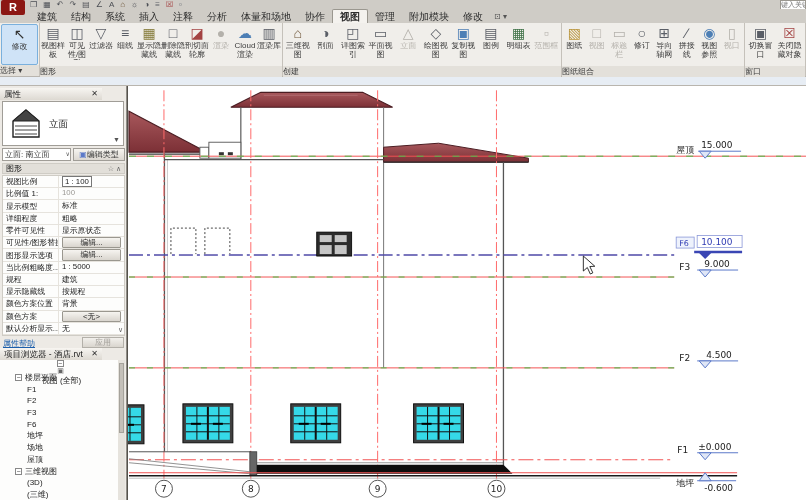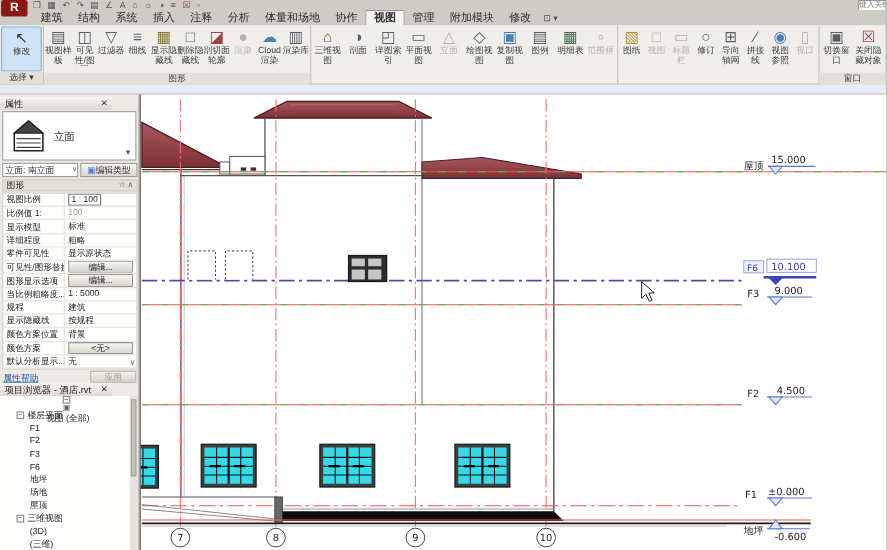--- a/index.html
+++ b/index.html
@@ -26,21 +26,21 @@
   
   #ribbon{position:absolute;left:0;top:23px;width:806px;height:54px;background:#f0eeea;display:flex;
           border-bottom:1px solid #b9b5ae;box-sizing:border-box;}
   .panel{border-right:1px solid #c5c1ba;display:flex;flex-direction:column;box-sizing:border-box;}
   .panel:nth-of-type(1){width:40px;}
   .panel:nth-of-type(2){width:243px;}
   .panel:nth-of-type(3){width:279px;}
   .panel:nth-of-type(4){width:183px;}
   .panel:nth-of-type(5){flex:1;}
   .pbody{flex:1;display:flex;align-items:flex-start;padding:1px 1px 0 1px;}
-  .pfooter{height:11px;font-size:8px;line-height:11px;text-align:center;color:#3e3e3e;background:#e3e0da;}
+  .pfooter{height:11px;font-size:8px;line-height:11px;color:#3e3e3e;background:#e3e0da;}
   .rbtn{flex:1 1 0;min-width:0;display:flex;flex-direction:column;align-items:center;padding-top:1px;height:41px;}
   .rbtn .ricon{height:17px;font-size:14px;line-height:17px;color:#5a5e66;}
   .rbtn .rlabel{font-size:8px;line-height:8.5px;text-align:center;color:#3c3c3c;word-break:break-all;
                 max-height:18px;overflow:hidden;}
   .rbtn.disabled .ricon,.rbtn.disabled .rlabel{color:#b4b1ab;}
   .rbtn.hl{background:#cfe3f7;border:1px solid #7ab0dd;border-radius:2px;box-sizing:border-box;}
   
   #optbar{position:absolute;left:0;top:77px;width:806px;height:9px;background:#e7edf4;border-bottom:1px solid #b9b5ae;box-sizing:border-box;}
   
   #leftcol{position:absolute;left:0;top:86px;width:127px;height:414px;background:#edeae5;border-right:1px solid #8f8c86;box-sizing:border-box;}
@@ -216,20 +216,21 @@
           </div>
           <div class="rbtn">
             <div class="ricon" style="color: rgb(63, 114, 71);">▦</div>
             <div class="rlabel">明细表</div>
           </div>
           <div class="rbtn disabled">
             <div class="ricon">▫</div>
             <div class="rlabel">范围框</div>
           </div>
         </div>
+        <div class="pfooter">创建</div>
       </div>
       <div class="panel">
         <div class="pbody">
           <div class="rbtn">
             <div class="ricon" style="color: rgb(185, 149, 60);">▧</div>
             <div class="rlabel">图纸</div>
           </div>
           <div class="rbtn disabled">
             <div class="ricon">□</div>
             <div class="rlabel">视图</div>
@@ -252,20 +253,21 @@
           </div>
           <div class="rbtn">
             <div class="ricon" style="color: rgb(77, 127, 181);">◉</div>
             <div class="rlabel">视图参照</div>
           </div>
           <div class="rbtn disabled">
             <div class="ricon">▯</div>
             <div class="rlabel">视口</div>
           </div>
         </div>
+        <div class="pfooter">图纸组合</div>
       </div>
       <div class="panel">
         <div class="pbody">
           <div class="rbtn">
             <div class="ricon" style="color: rgb(90, 94, 102);">▣</div>
             <div class="rlabel">切换窗口</div>
           </div>
           <div class="rbtn">
             <div class="ricon" style="color: rgb(163, 66, 66);">☒</div>
             <div class="rlabel">关闭隐藏对象</div>

